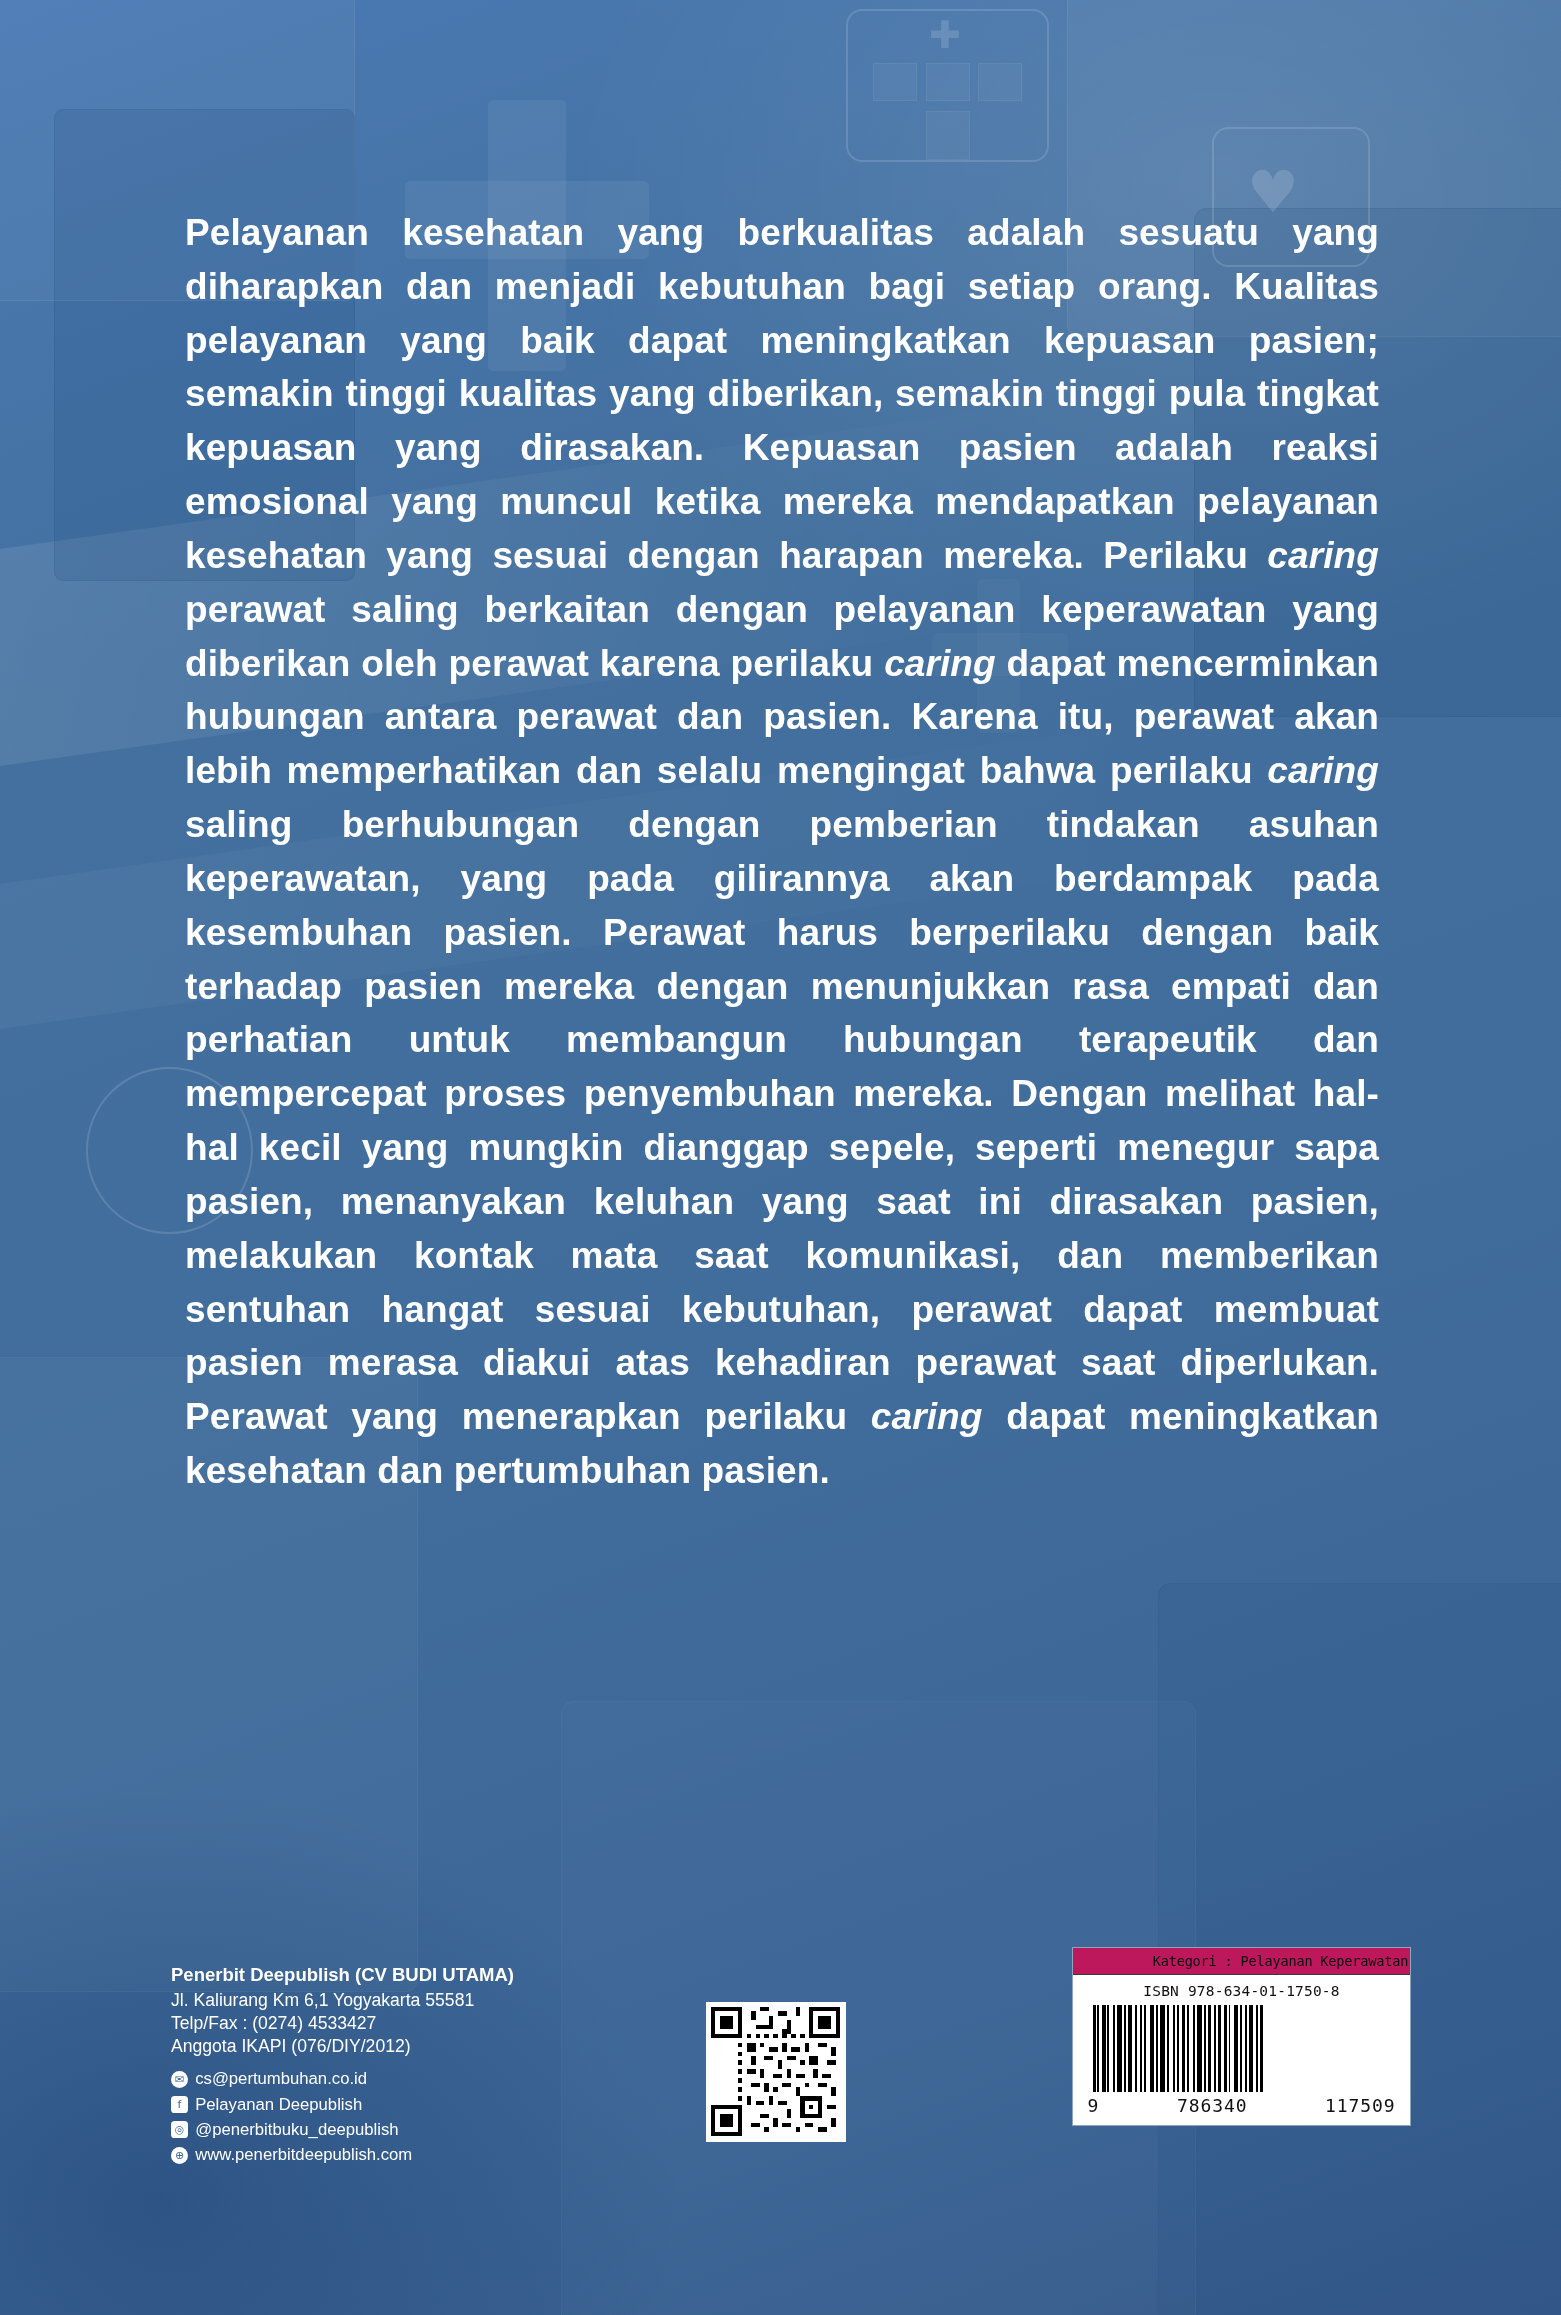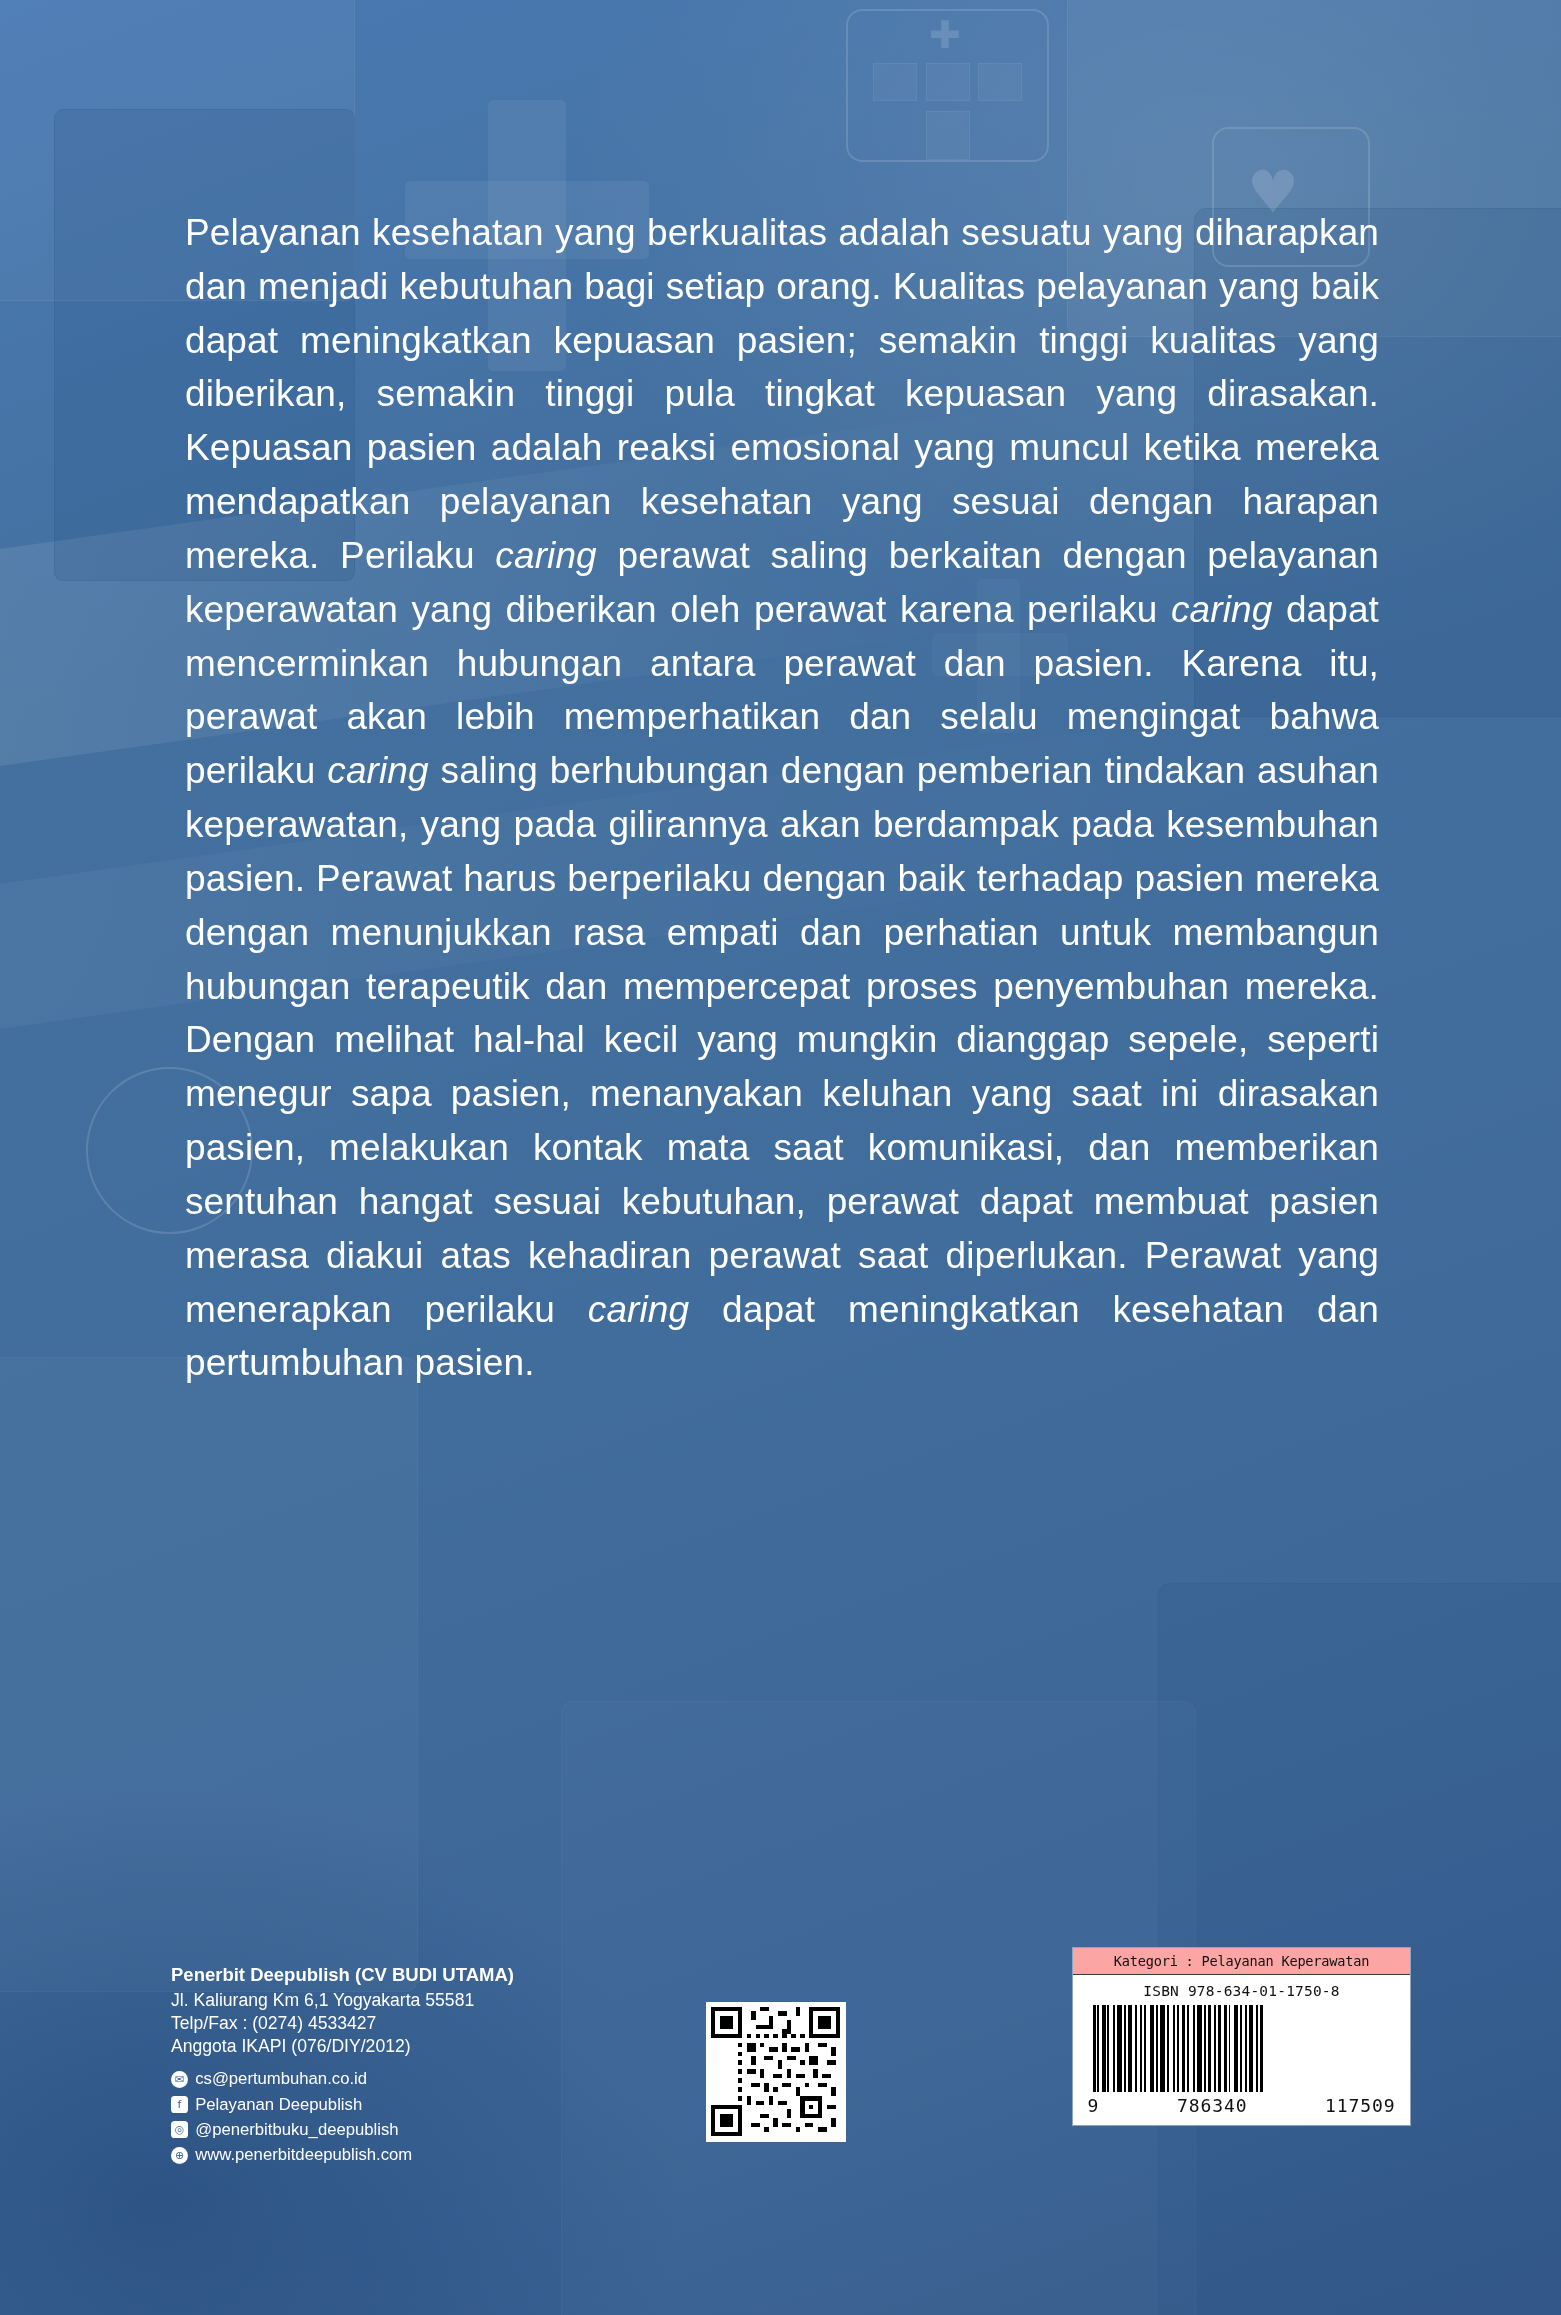--- a/index.html
+++ b/index.html
@@ -67,21 +67,21 @@
     position: absolute;
     left: 185px;
     top: 206px;
     width: 1194px;
     color: #ffffff;
     font-size: 37px;
     line-height: 1.455;
     text-align: justify;
     text-justify: inter-word;
     font-family: "Liberation Sans", sans-serif;
-    font-weight: 400;
+    font-weight: 700;
     letter-spacing: 0.1px;
   }
   .blurb em {
     font-style: italic;
   }
 
   
   .publisher {
     position: absolute;
     left: 145px;
@@ -148,23 +148,23 @@
     left: 1072px;
     top: 1947px;
     width: 339px;
     background: #ffffff;
     border: 0.9px solid #8fa4bd;
     box-sizing: border-box;
     padding: 0;
     font-family: "DejaVu Sans Mono", monospace;
   }
   .kategori {
-    background: #fca5a5;
+    background: #be185d;
     border-bottom: 0.9px solid #3b3b3b;
-    text-align: center;
+    text-align: right;
     font-size: 13.6px;
     color: #111;
     padding: 5.4px 1.8px 4.5px 1.8px;
     letter-spacing: -0.2px;
   }
   .isbn-text {
     text-align: center;
     font-size: 14.5px;
     color: #111;
     padding: 8.1px 0 6.3px 0;

